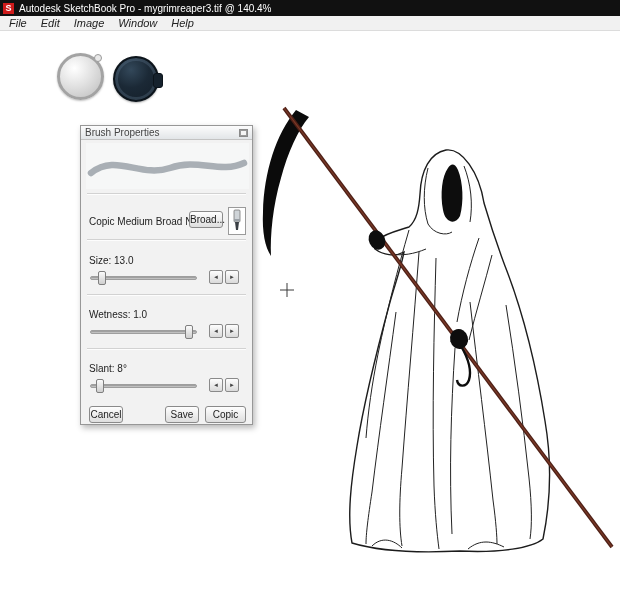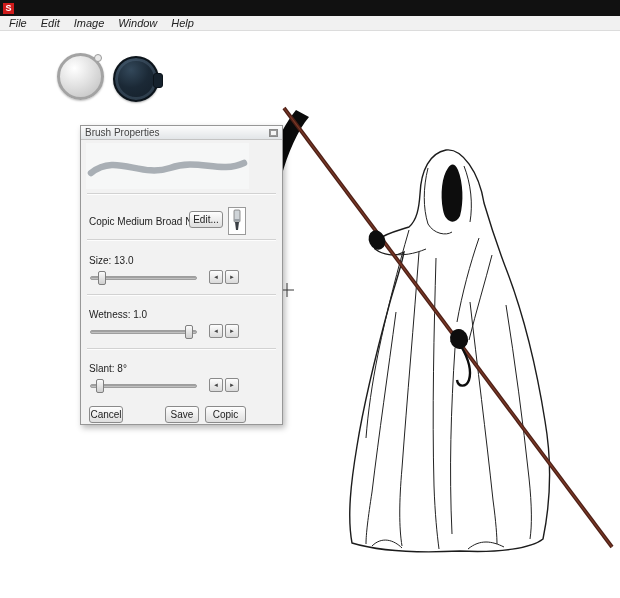--- a/index.html
+++ b/index.html
@@ -28,21 +28,21 @@
     border:3px solid #a3a3a3; box-shadow:0 1px 2px rgba(0,0,0,.25); }
   .puck-light .notch { position:absolute; right:-1px; top:-2px; width:8px; height:8px; border-radius:50%;
     background:#e9e9e9; border:1px solid #9a9a9a; }
   .puck-dark { position:absolute; left:113px; top:56px; width:46px; height:46px; border-radius:50%;
     background:radial-gradient(circle at 38% 28%, #33485a 0%, #1b2936 45%, #131e28 100%);
     border:2px solid #0c141b; box-shadow:inset 0 0 0 3px rgba(130,160,185,.22), 0 1px 2px rgba(0,0,0,.3); }
   .puck-dark .tab { position:absolute; right:-6px; top:15px; width:10px; height:15px; border-radius:3px;
     background:#16222d; border:1px solid #0c141b; }
 
   
-  .panel { position:absolute; left:80px; top:125px; width:203px; height:300px; background:#f2f2f2;
+  .panel { position:absolute; left:80px; top:125px; width:173px; height:300px; background:#f2f2f2;
     border:1px solid #979797; box-shadow:2px 3px 6px rgba(0,0,0,.28); z-index:5; font-size:10px; color:#333; }
   .panel-header { position:absolute; top:0; left:0; right:0; height:14px;
     background:linear-gradient(#fcfcfc,#e2e5e8); border-bottom:1px solid #c3c3c3;
     display:flex; align-items:center; padding:0 4px; }
   .panel-title { font-size:10px; color:#444; flex:1; }
   .panel-min { width:9px; height:8px; border:1px solid #8a8a8a; background:#f5f5f5;
     display:flex; align-items:center; justify-content:center; }
   .panel-min::after { content:""; width:5px; height:4px; border:1px solid #999; display:block; }
 
   .preview { position:absolute; top:17px; left:5px; width:163px; height:46px; background:#f6f7f7; }
@@ -72,20 +72,21 @@
   .savebtn { left:84px; top:280px; width:34px; }
   .cancelbtn { left:124px; top:280px; width:41px; }
 </style>
 </head>
 <body>
 
 <div id="win">
 
   <div class="titlebar">
     <div class="applogo">S</div>
+    <div class="apptitle">Autodesk SketchBook Pro - mygrimreaper3.tif @ 140.4%</div>
   </div>
 
   <div class="menubar">
     <div class="menuitem">File</div>
     <div class="menuitem">Edit</div>
     <div class="menuitem">Image</div>
     <div class="menuitem">Window</div>
     <div class="menuitem">Help</div>
   </div>
 
@@ -145,21 +146,21 @@
     <div class="preview">
       <svg width="163" height="46" viewBox="0 0 163 46">
         <path d="M 5,30 C 30,10 54,35 84,25 C 112,15 134,31 158,20" fill="none" stroke="#8b939b" stroke-width="6.5" stroke-linecap="round" opacity="0.72"></path>
       </svg>
     </div>
 
     <div class="sep" style="top:67px"></div>
 
     <div class="namerow">
       <div class="brushname">Copic Medium Broad Nib</div>
-      <div class="btn editbtn">Edit...</div>
+      <div class="btn editbtn">Broad...</div>
       <div class="nibbox">
         <svg width="12" height="24" viewBox="0 0 12 24">
           <rect x="3" y="1" width="6" height="12" rx="1" fill="#cfd4d8" stroke="#777" stroke-width="0.8"></rect>
           <polygon points="4,13 8,13 7,21 5,21" fill="#3a3f44"></polygon>
           <rect x="3" y="10" width="6" height="2" fill="#9aa0a6"></rect>
         </svg>
       </div>
     </div>
 
     <div class="sep" style="top:113px"></div>

